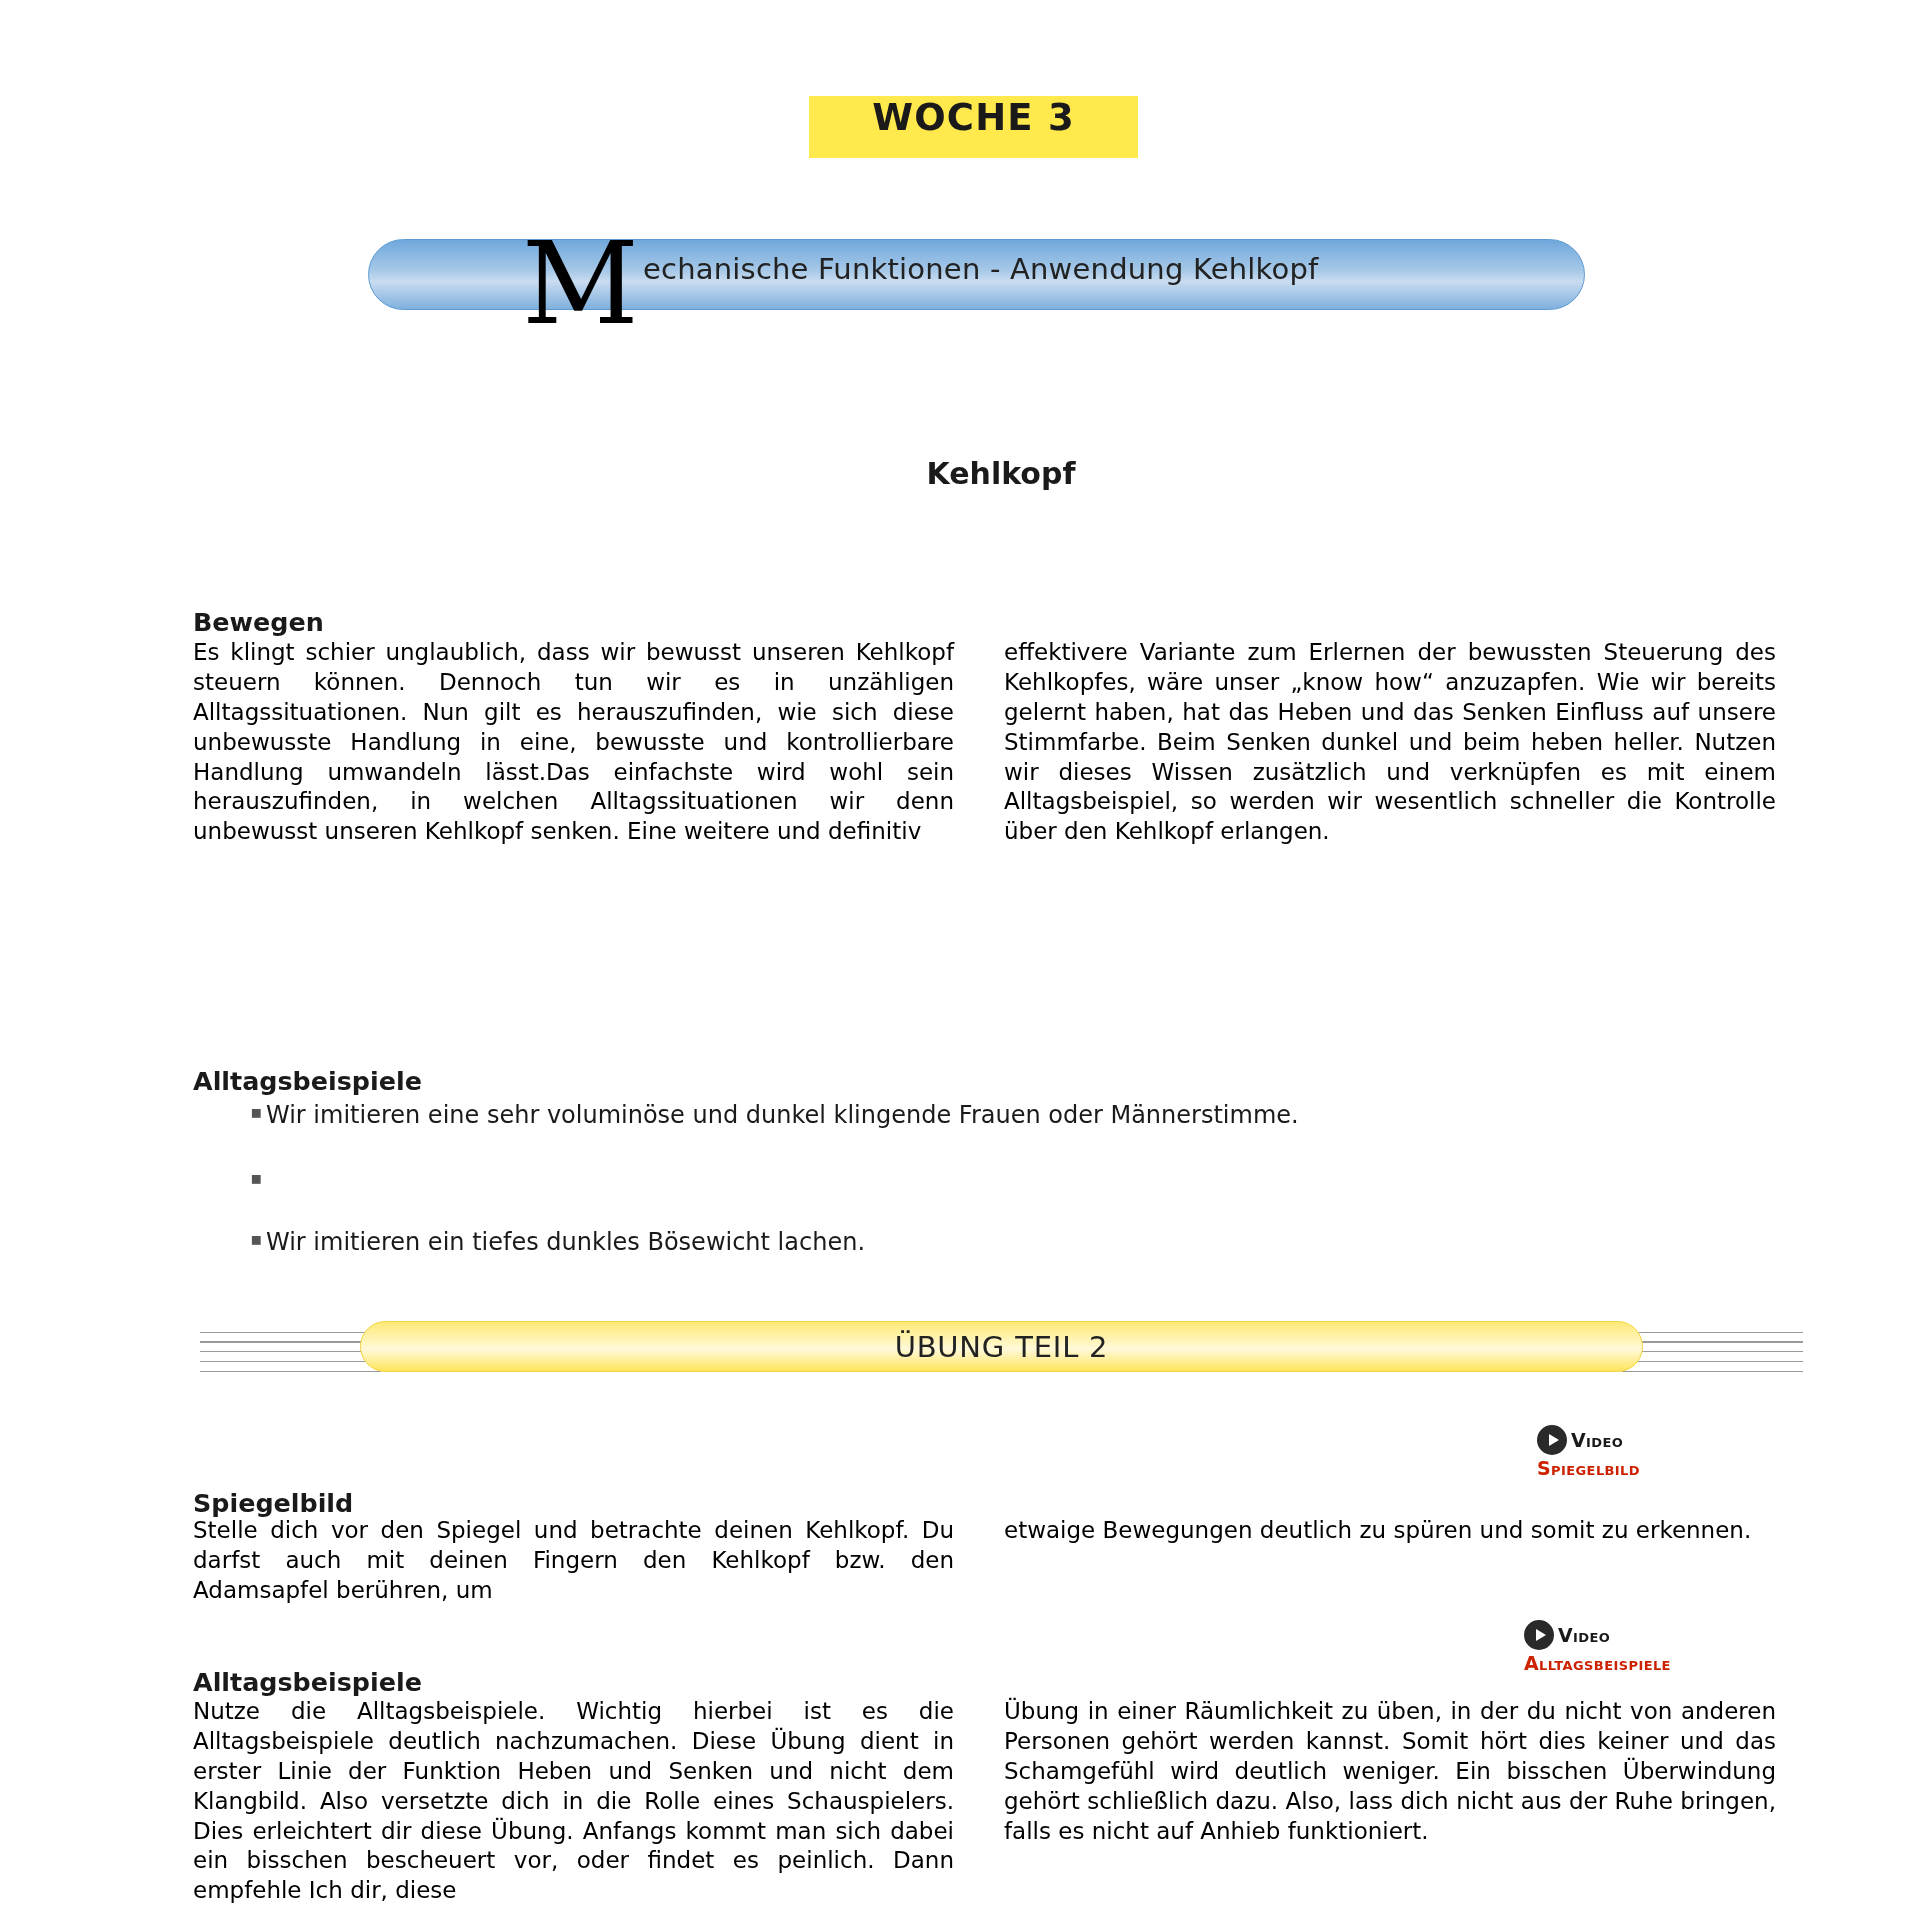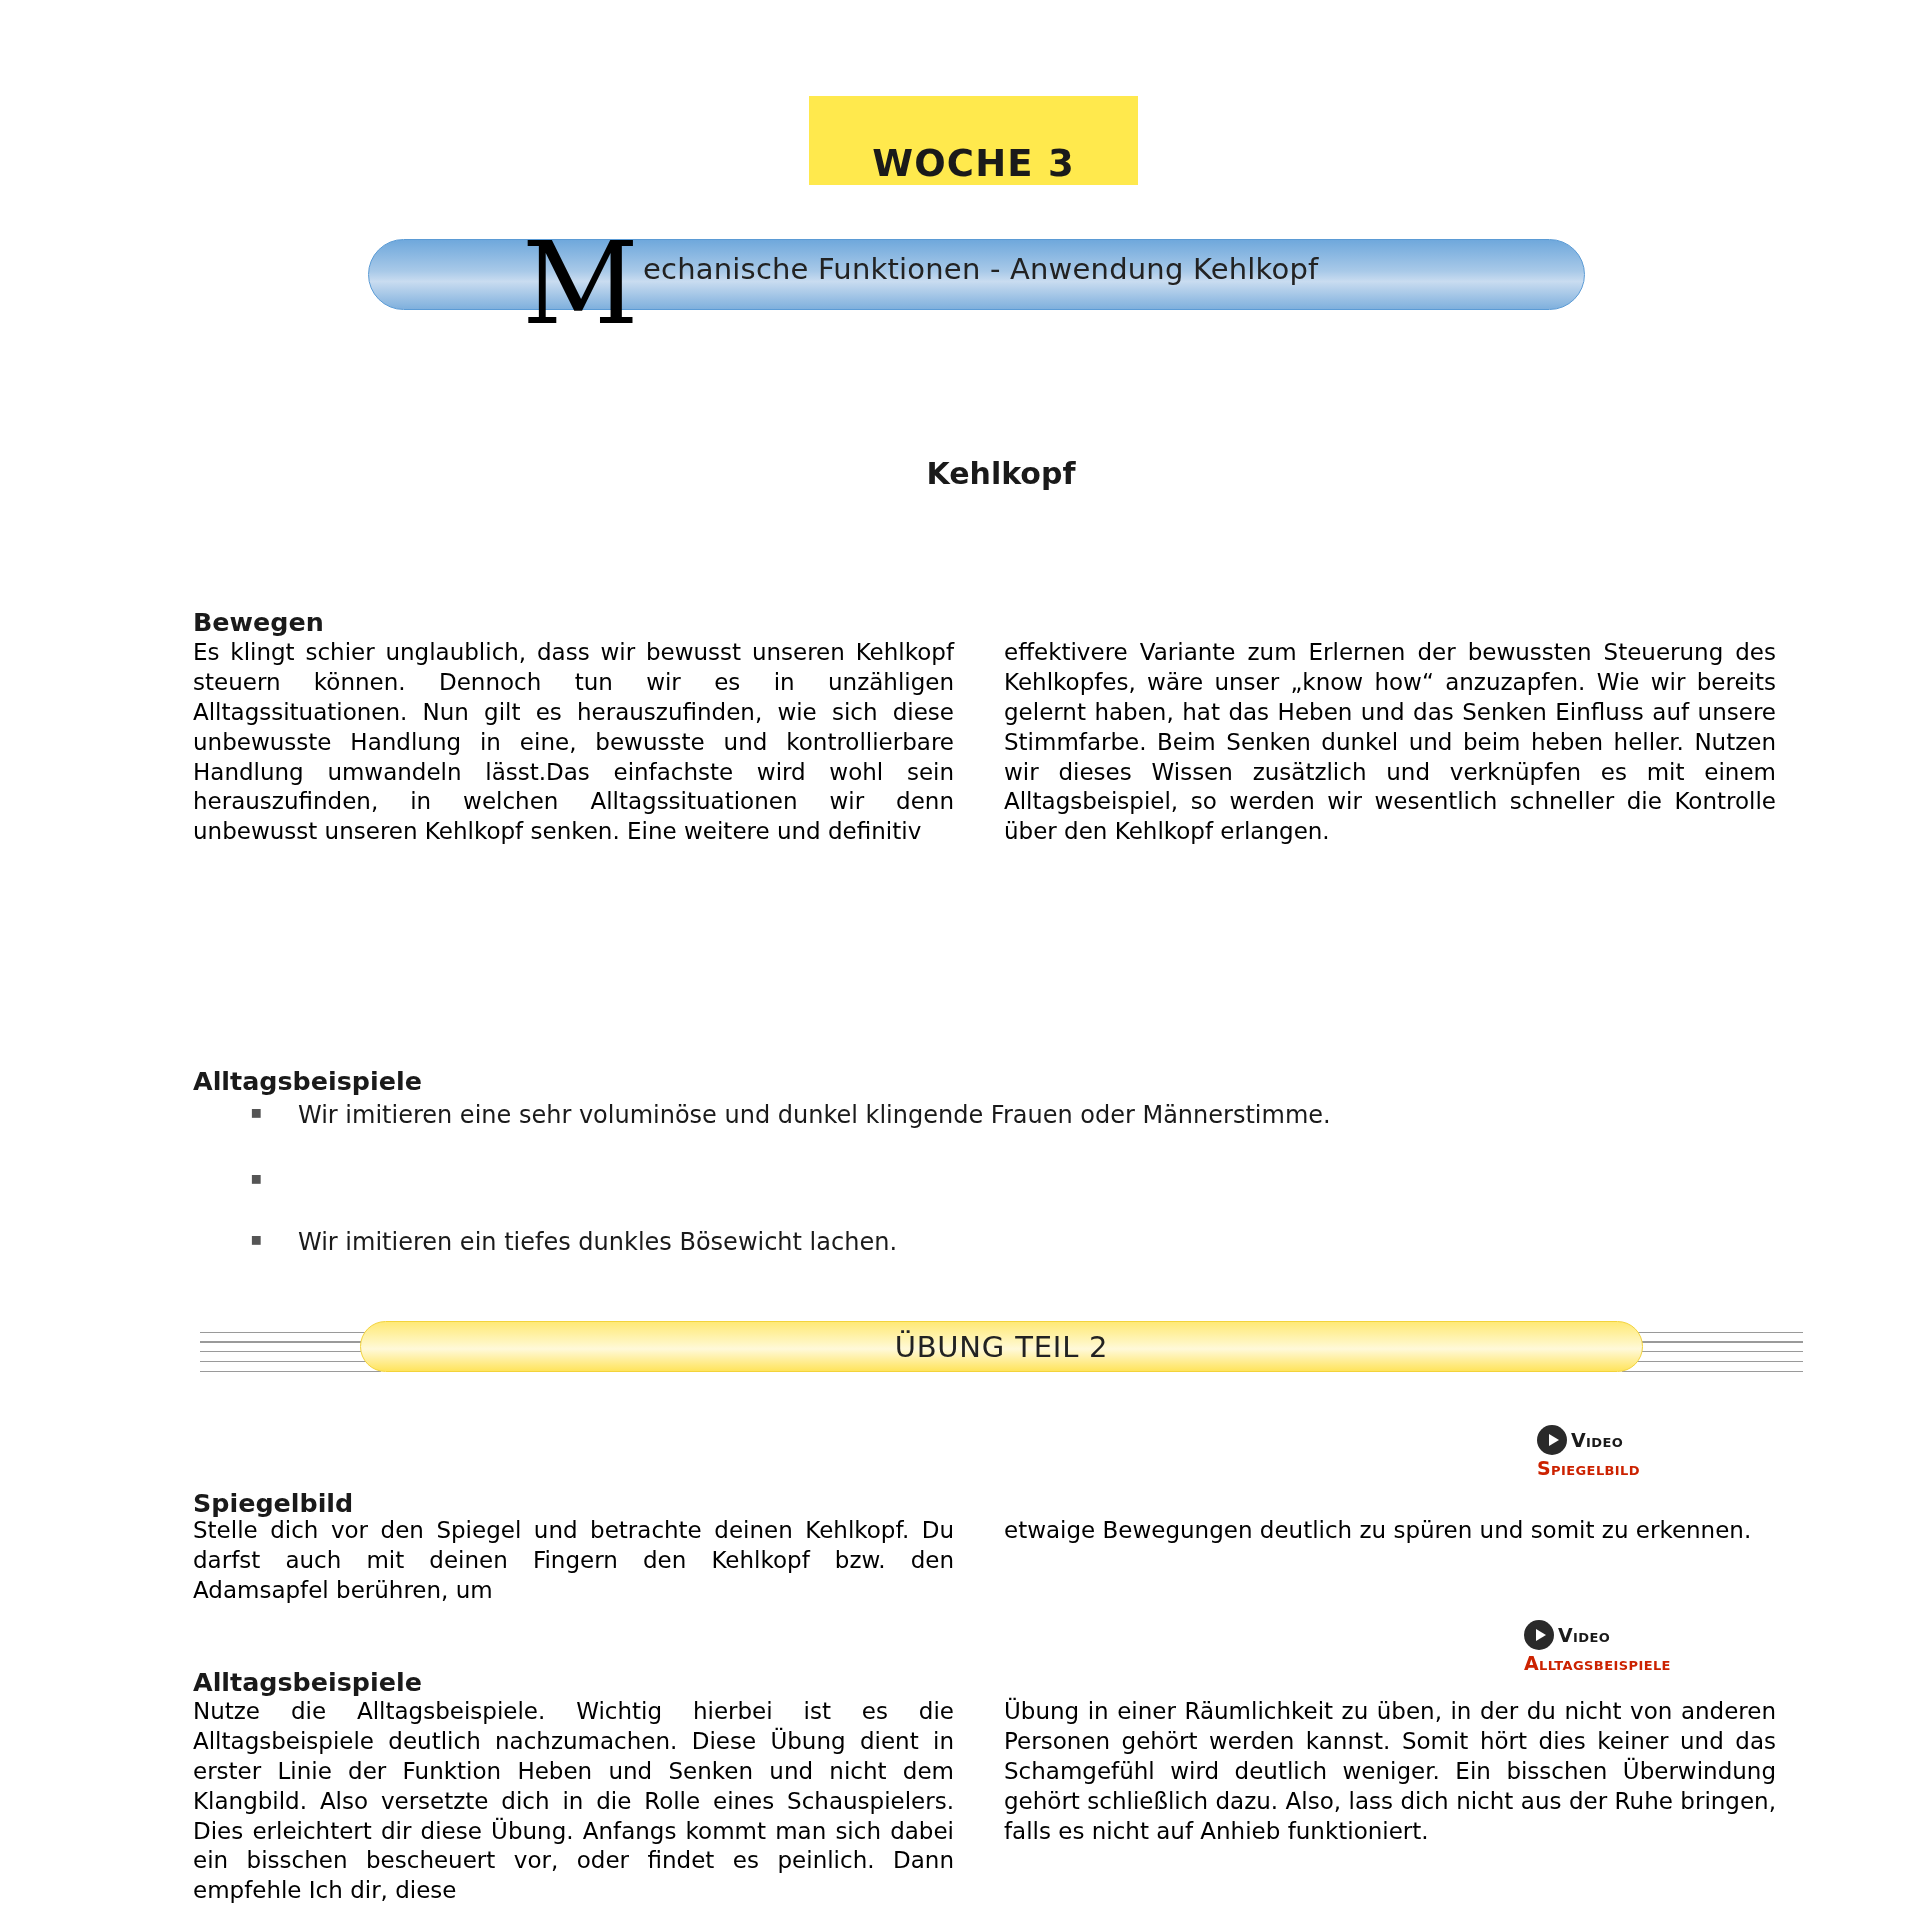--- a/index.html
+++ b/index.html
@@ -19,24 +19,24 @@
     box-sizing: border-box;
     overflow: hidden;
   }
 
   
   .week-banner {
     position: absolute;
     left: 809px;
     top: 96px;
     width: 329px;
-    height: 89px;
+    height: 62px;
     background: #ffe94d;
     display: flex;
-    align-items: flex-end;
+    align-items: flex-start;
     justify-content: center;
   }
   .week-banner-text {
     font-family: "DejaVu Sans", sans-serif;
     font-weight: bold;
     font-size: 37px;
     letter-spacing: 1.2px;
     color: #1a1a1a;
   }
 
@@ -120,21 +120,20 @@
     font-size: 17.7px;
     line-height: 1.45;
     color: #555;
     padding-left: 11.6px;
     box-sizing: border-box;
   }
   .bullet-text {
     font-size: 24px;
     line-height: 1.3;
     color: #1a1a1a;
-    margin-left: 32px;
   }
 
   
   .ex-band {
     position: absolute;
     left: 200px;
     top: 1321px;
     width: 1603px;
     height: 73px;
   }

